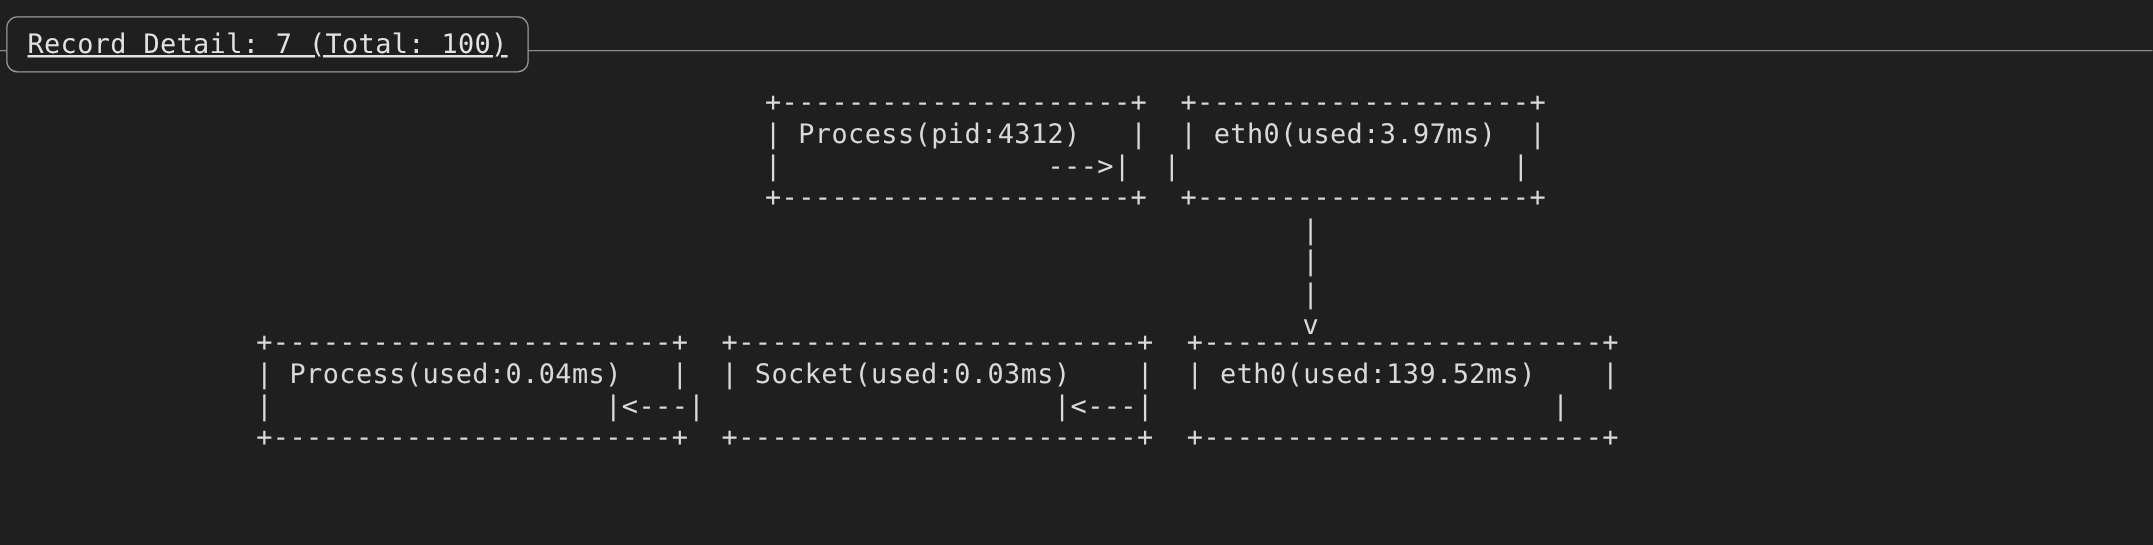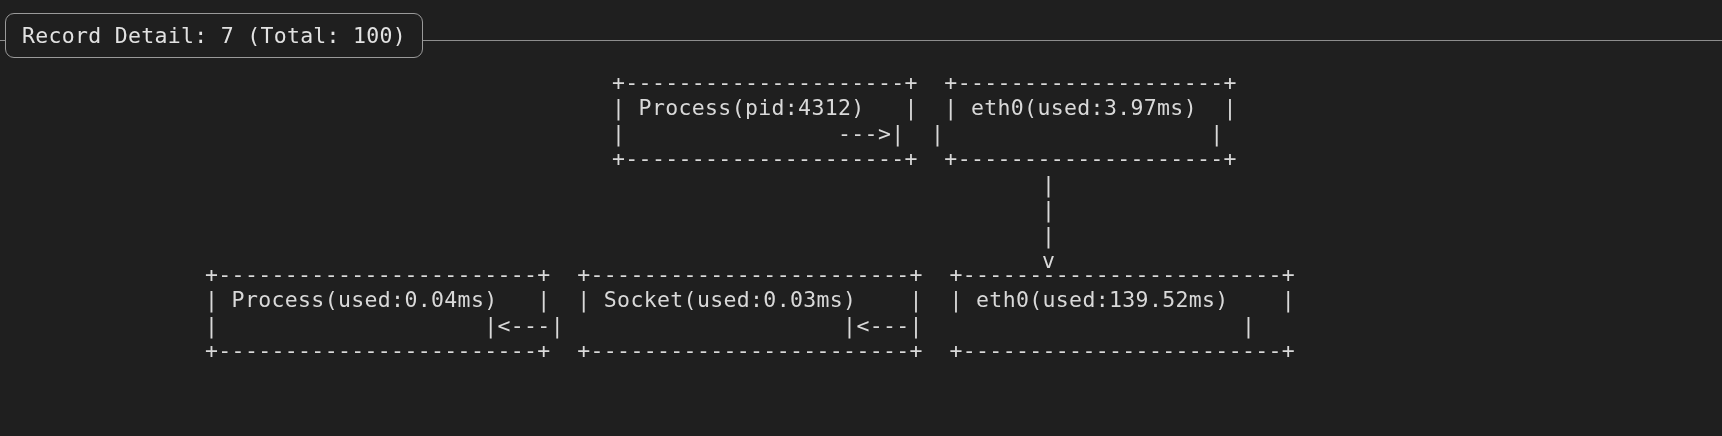--- a/index.html
+++ b/index.html
@@ -44,20 +44,21 @@
     border-radius: 9px;
     background: #1f1f1f;
     z-index: 3;
   }
   .title-text {
     font-size: 21.5px;
     line-height: 1;
     letter-spacing: 0.3px;
     color: #e2e2e2;
     white-space: pre;
+    text-decoration: underline;
   }
 
   
   .diagram {
     position: absolute;
     left: 0;
     top: 62px;
     width: 1722px;
     height: 374px;
   }

